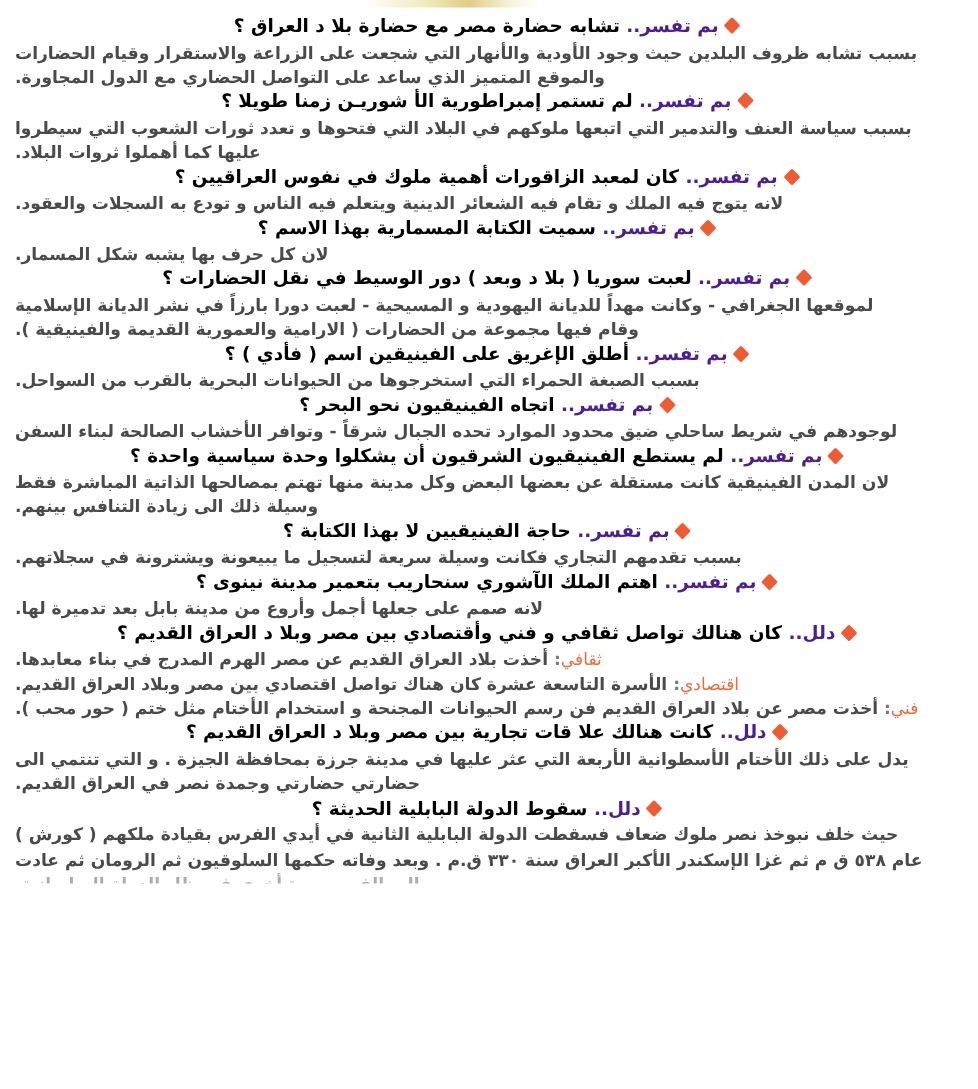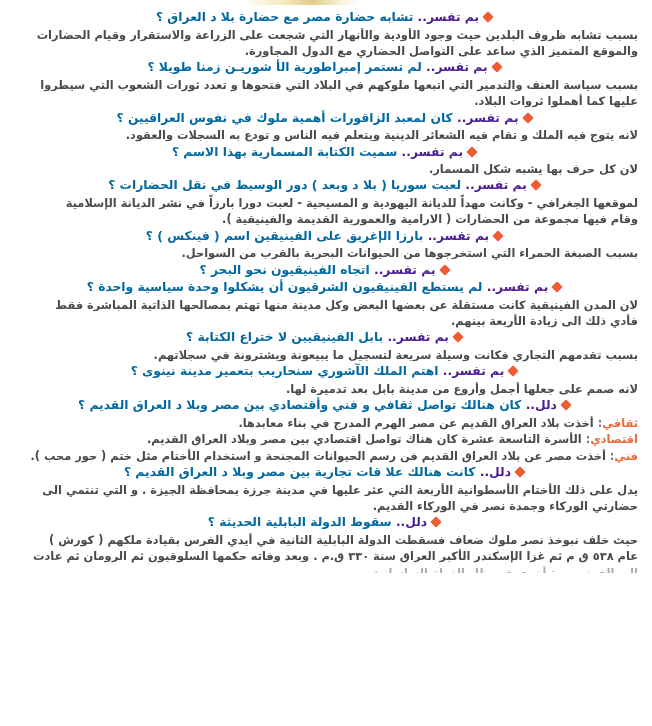--- a/index.html
+++ b/index.html
@@ -63,36 +63,36 @@
     transform: rotate(45deg);
     vertical-align: 0px;
     margin-left: 5px;
     margin-right: 0;
     border-radius: 1px;
   }
   .q-tag {
     color: #4c1d95;
   }
   .q-text {
-    color: #0369a1;
+    color: #000000;
   }
   
   .a-para {
     color: #4a4a4a;
     font-size: 11.4px;
     line-height: 16.4px;
     font-weight: bold;
-    text-align: right;
+    text-align: left;
     margin: 0;
     padding: 0 4px;
     letter-spacing: -0.05px;
   }
   .a-label {
     color: #ef6a3a;
-    font-weight: bold;
+    font-weight: normal;
   }
   .a-label-sep {
     color: #7a7a7a;
   }
   .clipped-bottom {
     opacity: .45;
     overflow: hidden;
     height: 8px;
     line-height: 16.4px;
   }
@@ -128,55 +128,56 @@
       <div class="a-para">لان كل حرف بها يشبه شكل المسمار.</div>
     </div>
 
     <div>
       <div class="q-line"><span class="q-inner"><span class="diamond"></span><span class="q-tag">بم تفسر..</span> <span class="q-text">لعبت سوريا ( بلا د وبعد ) دور الوسيط في نقل الحضارات ؟</span></span></div>
       <div class="a-para">لموقعها الجغرافي - وكانت مهداً للديانة اليهودية و المسيحية - لعبت دورا بارزاً في نشر الديانة الإسلامية</div>
       <div class="a-para">وقام فيها مجموعة من الحضارات ( الارامية والعمورية القديمة والفينيقية ).</div>
     </div>
 
     <div>
-      <div class="q-line"><span class="q-inner"><span class="diamond"></span><span class="q-tag">بم تفسر..</span> <span class="q-text">بارزا الإغريق على الفينيقين اسم ( فينكس ) ؟</span></span></div>
+      <div class="q-line"><span class="q-inner"><span class="diamond"></span><span class="q-tag">بم تفسر..</span> <span class="q-text">أطلق الإغريق على الفينيقين اسم ( فأدي ) ؟</span></span></div>
       <div class="a-para">بسبب الصبغة الحمراء التي استخرجوها من الحيوانات البحرية بالقرب من السواحل.</div>
     </div>
 
     <div>
       <div class="q-line"><span class="q-inner"><span class="diamond"></span><span class="q-tag">بم تفسر..</span> <span class="q-text">اتجاه الفينيقيون نحو البحر ؟</span></span></div>
+      <div class="a-para">لوجودهم في شريط ساحلي ضيق محدود الموارد تحده الجبال شرقاً - وتوافر الأخشاب الصالحة لبناء السفن</div>
     </div>
 
     <div>
       <div class="q-line"><span class="q-inner"><span class="diamond"></span><span class="q-tag">بم تفسر..</span> <span class="q-text">لم يستطع الفينيقيون الشرقيون أن يشكلوا وحدة سياسية واحدة ؟</span></span></div>
       <div class="a-para">لان المدن الفينيقية كانت مستقلة عن بعضها البعض وكل مدينة منها تهتم بمصالحها الذاتية المباشرة فقط</div>
-      <div class="a-para">فأدي ذلك الى زيادة الأربعة بينهم.</div>
+      <div class="a-para">وسيلة ذلك الى زيادة التنافس بينهم.</div>
     </div>
 
     <div>
-      <div class="q-line"><span class="q-inner"><span class="diamond"></span><span class="q-tag">بم تفسر..</span> <span class="q-text">بابل الفينيقيين لا ختراع الكتابة ؟</span></span></div>
+      <div class="q-line"><span class="q-inner"><span class="diamond"></span><span class="q-tag">بم تفسر..</span> <span class="q-text">حاجة الفينيقيين لا بهذا الكتابة ؟</span></span></div>
       <div class="a-para">بسبب تقدمهم التجاري فكانت وسيلة سريعة لتسجيل ما يبيعونة ويشترونة في سجلاتهم.</div>
     </div>
 
     <div>
       <div class="q-line"><span class="q-inner"><span class="diamond"></span><span class="q-tag">بم تفسر..</span> <span class="q-text">اهتم الملك الآشوري سنحاريب بتعمير مدينة نينوى ؟</span></span></div>
       <div class="a-para">لانه صمم على جعلها أجمل وأروع من مدينة بابل بعد تدميرة لها.</div>
     </div>
 
     <div>
       <div class="q-line"><span class="q-inner"><span class="diamond"></span><span class="q-tag">دلل..</span> <span class="q-text">كان هنالك تواصل ثقافي و فني وأقتصادي بين مصر وبلا د العراق القديم ؟</span></span></div>
       <div class="a-para"><span class="a-label">ثقافي</span><span class="a-label-sep">:</span> <span>أخذت بلاد العراق القديم عن مصر الهرم المدرج في بناء معابدها.</span></div>
       <div class="a-para"><span class="a-label">اقتصادي</span><span class="a-label-sep">:</span> <span>الأسرة التاسعة عشرة كان هناك تواصل اقتصادي بين مصر وبلاد العراق القديم.</span></div>
       <div class="a-para"><span class="a-label">فني</span><span class="a-label-sep">:</span> <span>أخذت مصر عن بلاد العراق القديم فن رسم الحيوانات المجنحة و استخدام الأختام مثل ختم ( حور محب ).</span></div>
     </div>
 
     <div>
       <div class="q-line"><span class="q-inner"><span class="diamond"></span><span class="q-tag">دلل..</span> <span class="q-text">كانت هنالك علا قات تجارية بين مصر وبلا د العراق القديم ؟</span></span></div>
       <div class="a-para">يدل على ذلك الأختام الأسطوانية الأربعة التي عثر عليها في مدينة جرزة بمحافظة الجيزة . و التي تنتمي الى</div>
-      <div class="a-para">حضارتي الوركاء وجمدة نصر في الوركاء القديم.</div>
+      <div class="a-para">حضارتي حضارتي وجمدة نصر في العراق القديم.</div>
     </div>
 
     <div>
       <div class="q-line"><span class="q-inner"><span class="diamond"></span><span class="q-tag">دلل..</span> <span class="q-text">سقوط الدولة البابلية الحديثة ؟</span></span></div>
       <div class="a-para">حيث خلف نبوخذ نصر ملوك ضعاف فسقطت الدولة البابلية الثانية في أيدي الفرس بقيادة ملكهم ( كورش )</div>
       <div class="a-para">عام ٥٣٨ ق م ثم غزا الإسكندر الأكبر العراق سنة ٣٣٠ ق.م . وبعد وفاته حكمها السلوقيون ثم الرومان ثم عادت</div>
       <div class="a-para clipped-bottom">الى الفرس مرة أخري في ظل الدولة الساسانية.</div>
     </div>
 
   </div>

